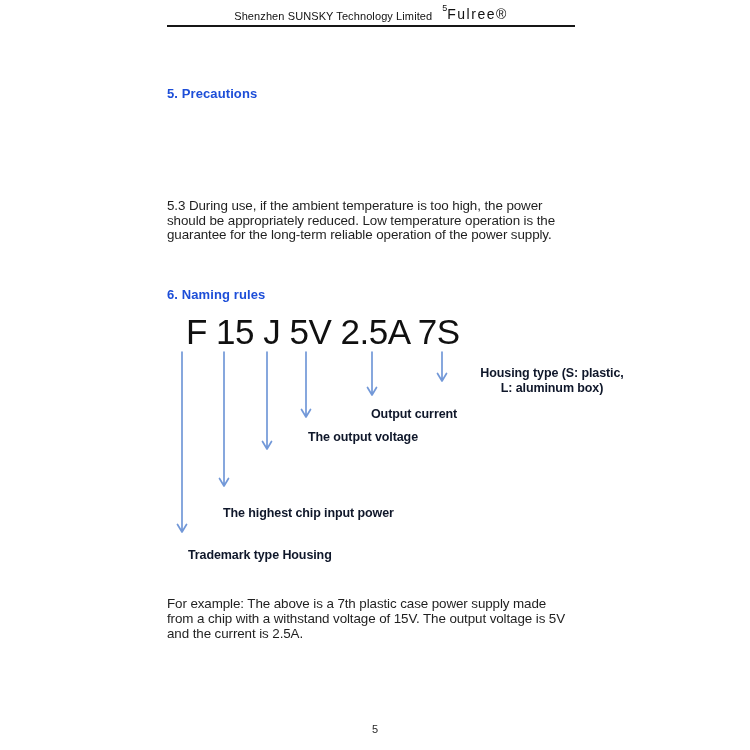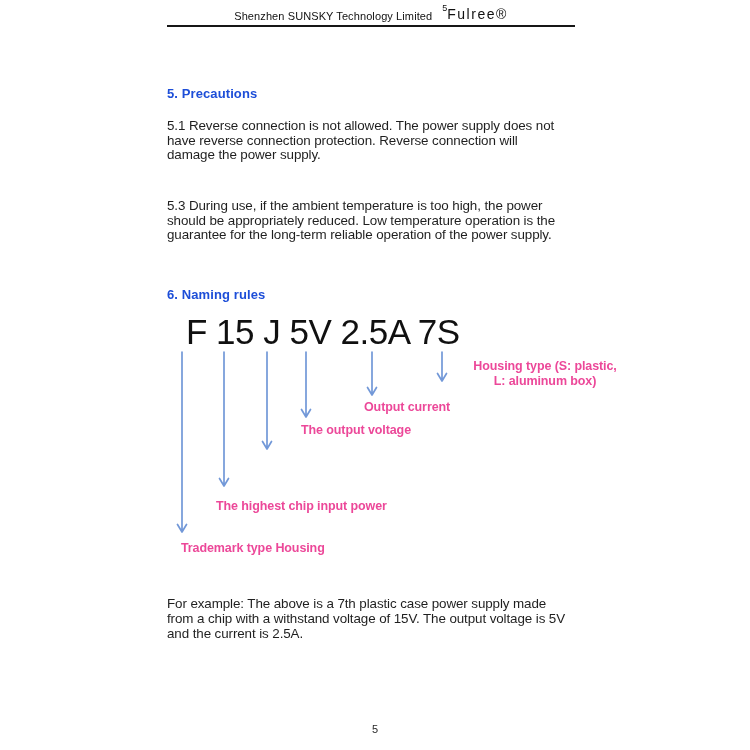--- a/index.html
+++ b/index.html
@@ -93,25 +93,25 @@
   }
   .arrows-svg path {
     stroke: #7298d8;
     stroke-width: 1.7;
     fill: none;
     stroke-linecap: round;
     stroke-linejoin: round;
   }
   .anno {
     position: absolute;
-    margin: 0;
+    margin: 7px;
     font-size: 12.5px;
     font-weight: bold;
     letter-spacing: -0.1px;
-    color: #ec4899;
+    color: #0f172a;
     white-space: pre-line;
   }
   .anno-housing   { left: 460px; top: 359px; width: 170px; text-align: center; line-height: 15px; }
   .anno-current   { left: 364px; top: 400px; text-align: center; }
   .anno-voltage   { left: 301px; top: 423px; }
   .anno-conversion{ left: 262px; top: 458px; }
   .anno-chip      { left: 216px; top: 499px; }
   .anno-trademark { left: 181px; top: 541px; }
   
   .doc-footer {
@@ -130,23 +130,20 @@
 <div class="page">
 
   <div class="doc-header">
     <span>
       <span class="company">Shenzhen SUNSKY Technology Limited</span><span class="page-sup">5</span>
     </span>
     <span class="brand">Fulree®</span>
   </div>
 
   <h2 class="section-heading heading-precautions">5. Precautions</h2>
-  <p class="para para-51">5.1 Reverse connection is not allowed. The power supply does not
-have reverse connection protection. Reverse connection will
-damage the power supply.</p>
   <p class="para para-53">5.3 During use, if the ambient temperature is too high, the power
 should be appropriately reduced. Low temperature operation is the
 guarantee for the long-term reliable operation of the power supply.</p>
 
   <h2 class="section-heading heading-naming">6. Naming rules</h2>
   <div class="naming-code">F 15 J 5V 2.5A 7S</div>
 
   <svg class="arrows-svg" viewBox="0 0 320 195">
     <path d="M22 4 L22 184 M17.5 176.5 L22 184 M26.5 176.5 L22 184"></path>
     <path d="M64 4 L64 138 M59.5 130.5 L64 138 M68.5 130.5 L64 138"></path>

